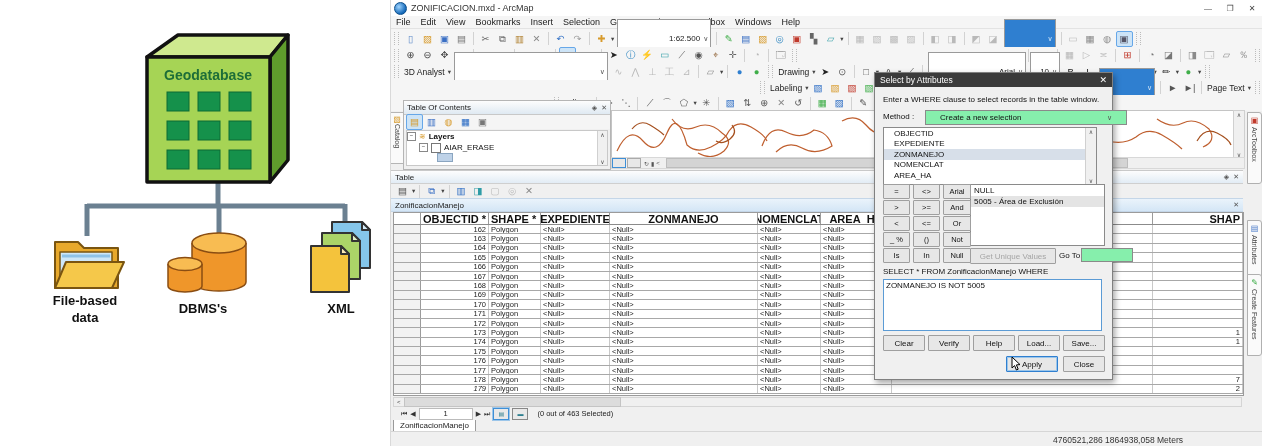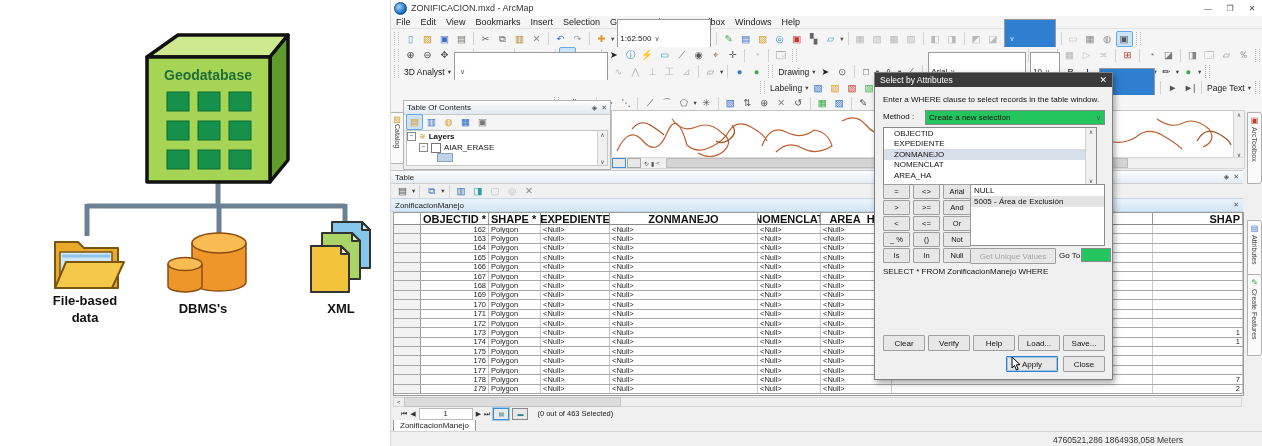--- a/index.html
+++ b/index.html
@@ -22,21 +22,21 @@
   #tbrow2{left:0;top:47px;width:872px;height:16px;}
   #tbrow3{left:0;top:63px;width:872px;height:17px;}
   #tbrow4{left:0;top:80px;width:872px;height:15px;}
   #tbrow5{left:0;top:95px;width:872px;height:16px;}
   .tbr-inner{display:flex;align-items:center;}
   .tbi{min-width:15px;height:14px;display:flex;align-items:center;justify-content:center;font-size:9.5px;border:1px solid transparent;border-radius:2px;line-height:1;}
   .tbi.active{background:#cde4f7;border-color:#66a7e8;}
   .tbi.dis{color:#b9b9b9;}
   .sep{width:1px;height:13px;background:#d2d2d2;margin:0 3px;}
   .grip{width:3px;height:13px;border-left:1px dotted #bcbcbc;border-right:1px dotted #bcbcbc;margin:0 3px;}
-  .combo{background:#fff;border:1px solid #9a9a9a;height:13px;display:flex;align-items:center;justify-content:flex-start;font-size:8px;color:#222;padding:12px 2px;margin:0 2px;}
+  .combo{background:#fff;border:1px solid #9a9a9a;height:13px;display:flex;align-items:center;justify-content:flex-end;font-size:8px;color:#222;padding:12px 2px;margin:0 2px;}
   .combo .caret{font-size:7px;color:#555;margin-left:3px;}
   .combo.filled{background:#2f7fd0;color:#2f7fd0;}
   .tblbl{font-size:8.5px;color:#222;padding:0 2px;white-space:nowrap;}
   .caret-mini{font-size:6.5px;color:#444;margin:0 1px;}
   
   #catalogtab{left:0;top:112px;width:12px;height:46px;background:#fafafa;border:1px solid #b5b5b5;border-left:none;
      writing-mode:vertical-rl;font-size:7px;color:#444;display:flex;align-items:center;padding:2px 0;}
   #toc{left:12px;top:100px;width:206px;height:68px;background:#f0f0f0;border:1px solid #b5b5b5;}
   .paneltitle{height:13px;background:linear-gradient(#fdfdfd,#dfe9f2);display:flex;align-items:center;font-size:8px;color:#222;padding:0 3px;border-bottom:1px solid #c8c8c8;}
   .panelbtns{margin-left:auto;display:flex;gap:4px;font-size:7px;color:#555;}
@@ -79,21 +79,21 @@
   #coords{margin-left:auto;margin-right:80px;}
   
   .vtab{position:absolute;left:856px;width:13px;background:#fafafa;border:1px solid #b0b0b0;border-radius:0 3px 3px 0;
         writing-mode:vertical-rl;font-size:7px;color:#444;display:flex;align-items:center;padding:3px 0;gap:2px;}
   .vtab .vicon{font-size:8px;writing-mode:horizontal-tb;}
   
   #dlg{left:483px;top:72px;width:237px;height:306px;background:#f0f0f0;border:1px solid #808080;box-shadow:2px 3px 6px rgba(0,0,0,.35);z-index:30;}
   #dlg-title{height:14px;background:#3b3b3b;color:#fff;display:flex;align-items:center;font-size:8.5px;padding:0 5px;}
   #dlg-close{margin-left:auto;font-size:9px;}
   .dlbl{position:absolute;font-size:8px;color:#111;}
-  .dcombo{position:absolute;background:#22c55e;border:1px solid #8a8a8a;font-size:8px;display:flex;align-items:center;justify-content:space-between;padding:0 3px;color:#111;}
+  .dcombo{position:absolute;background:#86efac;border:1px solid #8a8a8a;font-size:8px;display:flex;align-items:center;justify-content:space-between;padding:0 14px;color:#111;}
   #dlg-fields{position:absolute;left:8px;top:54px;width:212px;height:56px;background:#fff;border:1px solid #8a8a8a;font-size:8px;color:#111;overflow:hidden;}
   .fitem{height:10.5px;display:flex;align-items:center;padding-left:10px;}
   .fitem.sel{background:#d7dfe9;}
   .vscroll{position:absolute;right:0;top:0;width:10px;height:100%;background:#f0f0f0;border-left:1px solid #d0d0d0;
       display:flex;flex-direction:column;justify-content:space-between;align-items:center;font-size:6px;color:#555;}
   .opbtn{position:absolute;width:25px;height:13px;background:#e7e7e7;border:1px solid #9f9f9f;font-size:7.5px;color:#111;display:flex;align-items:center;justify-content:center;border-radius:1px;}
   #dlg-values{position:absolute;left:95px;top:111px;width:133px;height:60px;background:#fff;border:1px solid #8a8a8a;font-size:8px;color:#111;}
   .vitem{height:11px;display:flex;align-items:center;padding-left:3px;white-space:nowrap;}
   .vitem.sel{background:#e4e4e4;}
   .dbtn{position:absolute;height:14px;background:#e7e7e7;border:1px solid #9f9f9f;font-size:8px;color:#111;display:flex;align-items:center;justify-content:center;border-radius:1px;}
@@ -1005,20 +1005,21 @@
     </div>
     <div id="dlg-ops"></div>
     <div id="dlg-values">
         <div class="vitem">NULL</div>
         <div class="vitem sel">5005 - Área de Exclusión</div>
       </div>
     <div class="dbtn dis" style="left:95px;top:175px;width:84px">Get Unique Values</div>
     <div class="dlbl" style="left:184px;top:178px">Go To:</div>
     <div class="dcombo" style="left:206px;top:175px;width:22px;height:12px"></div>
     <div class="dlbl" style="left:8px;top:194px">SELECT * FROM ZonificacionManejo WHERE</div>
+    <div id="dlg-where">ZONMANEJO IS NOT 5005</div>
     <div id="dlg-btnrow"></div>
     <div class="dbtn" id="dlg-apply">Apply</div>
     <div class="dbtn" id="dlg-close-btn">Close</div>
     <svg id="cursor" width="12" height="14">
       <polygon points="1,0 1,11 3.6,8.6 5.4,13 7.2,12.2 5.4,7.9 9,7.6" fill="#fff" stroke="#000" stroke-width="1"></polygon>
     </svg>
   <div class="opbtn" style="left: 8px; top: 111px;">=</div>
       <div class="opbtn" style="left: 38px; top: 111px;">&lt;&gt;</div>
       <div class="opbtn" style="left: 68px; top: 111px; width: 26px;">Arial</div>
       <div class="opbtn" style="left: 8px; top: 127px;">&gt;</div>

